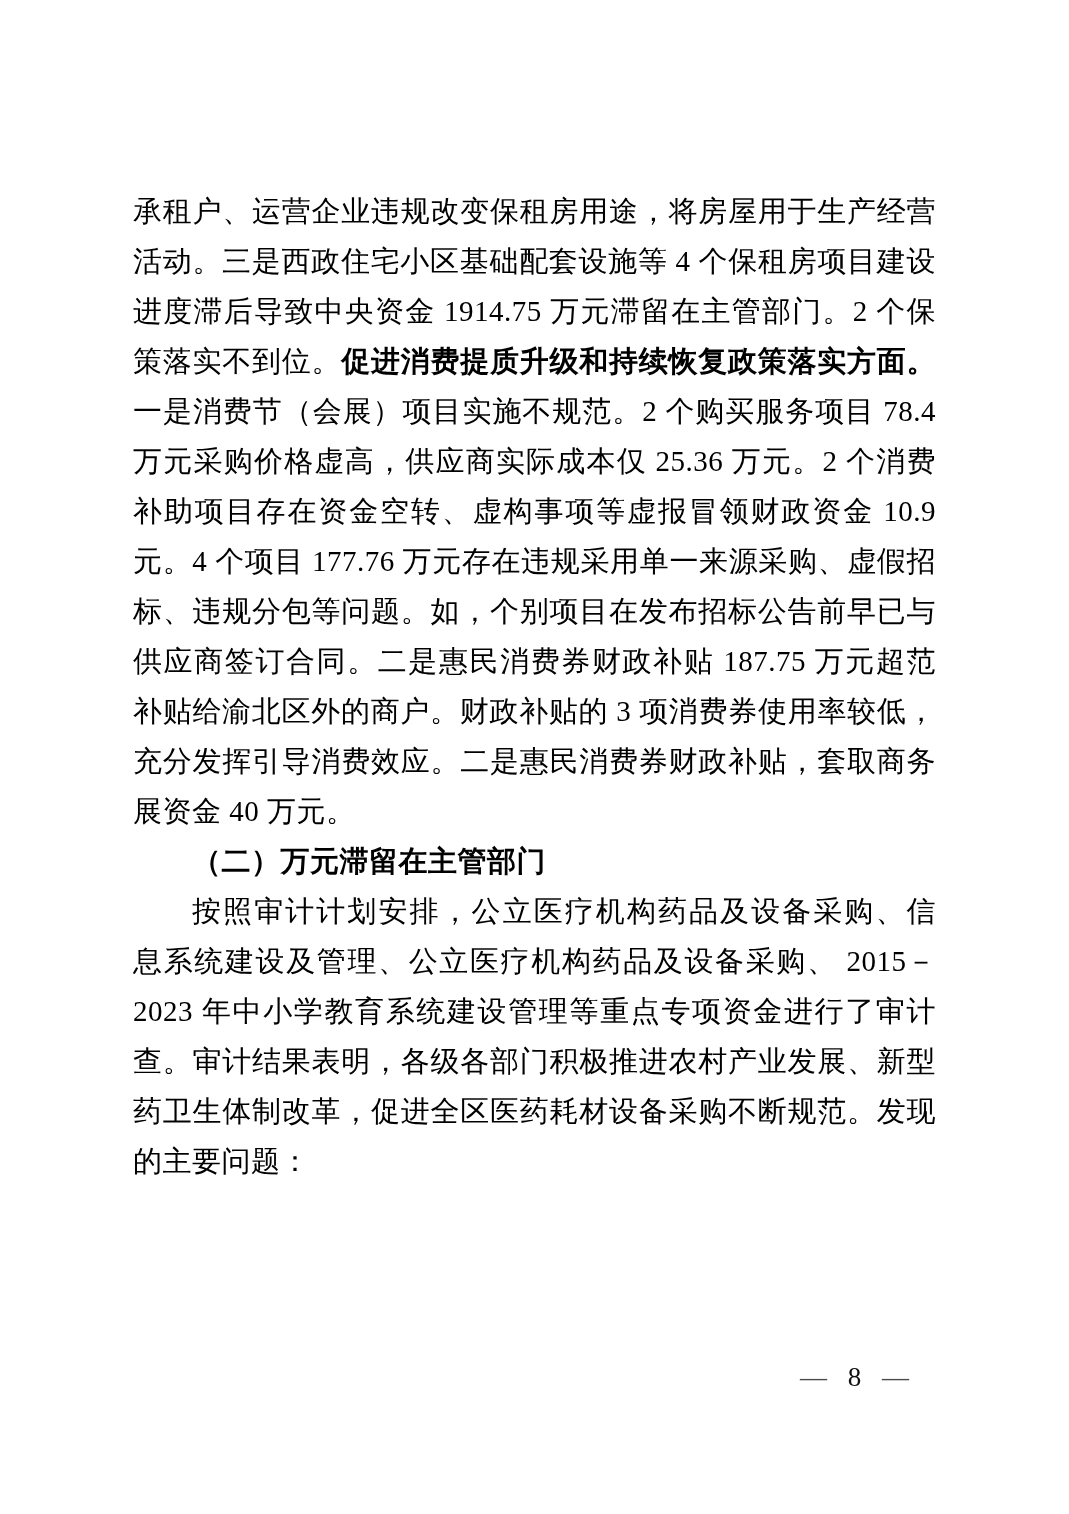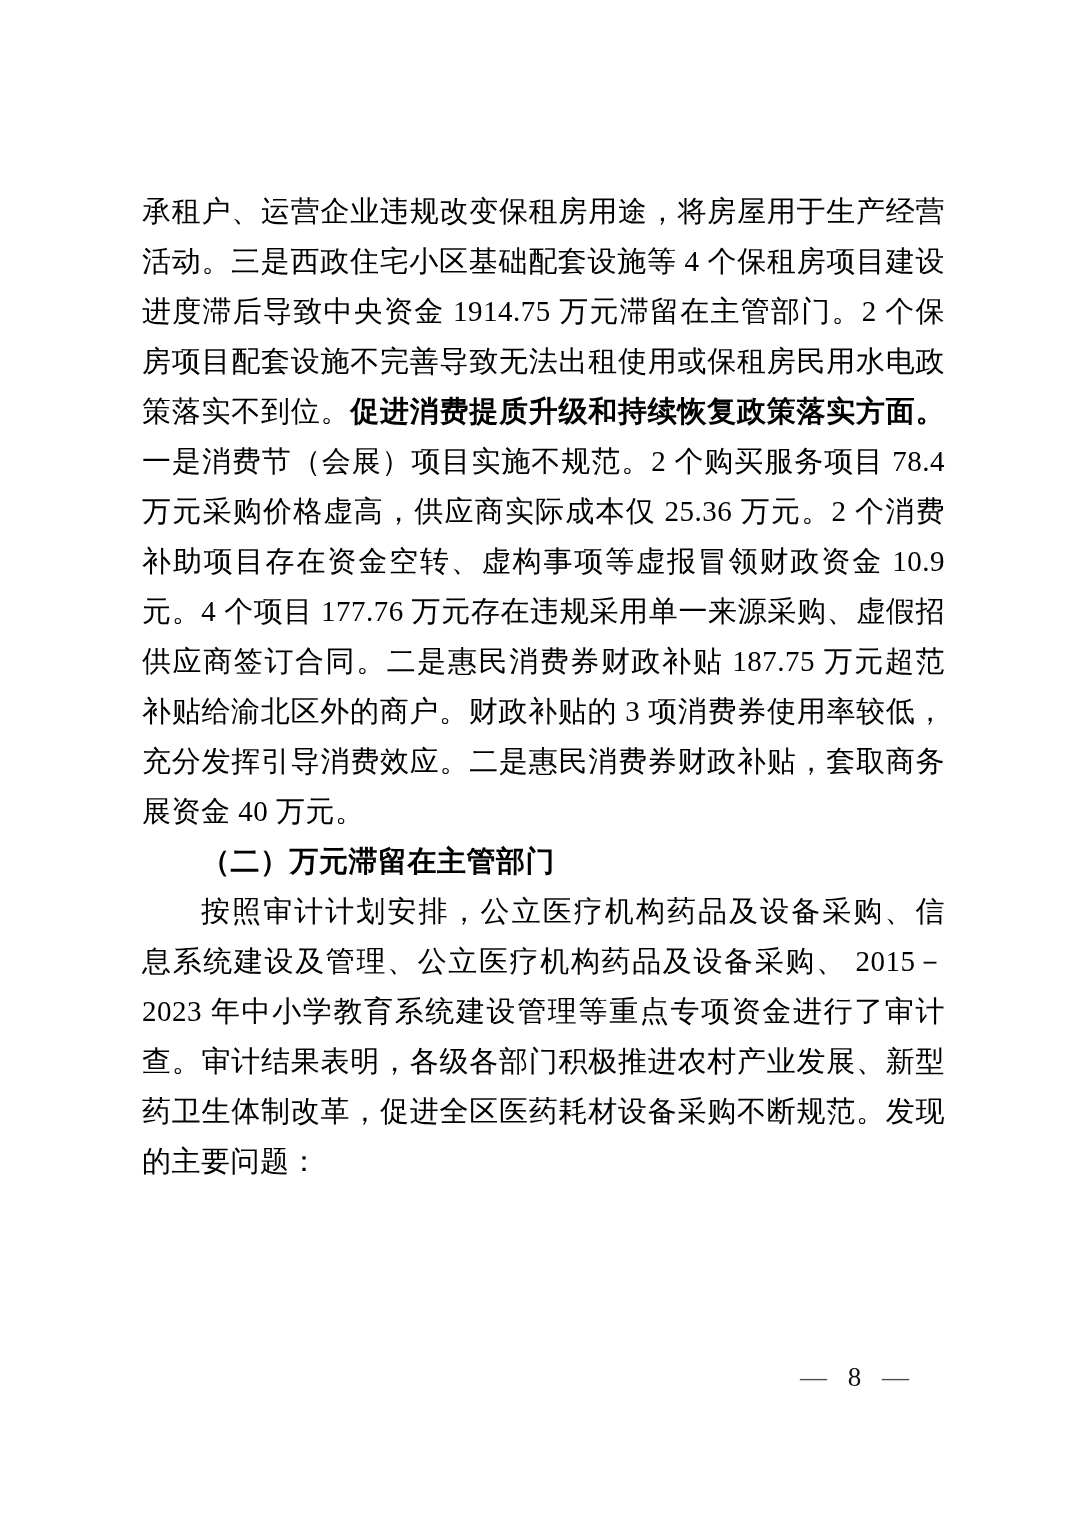--- a/index.html
+++ b/index.html
@@ -12,21 +12,21 @@
     width: 1069px;
     height: 1514px;
     margin: 0 auto;
     background: #ffffff;
     color: #000000;
     font-family: "Liberation Serif", "DejaVu Serif", serif;
     overflow: hidden;
   }
   .text-block {
     position: absolute;
-    left: 142px;
+    left: 133px;
     top: 186px;
     width: 803px;
     font-family: Liberation Serif, serif;
   }
   .line {
     height: 50px;
     line-height: 50px;
     font-size: 29px;
     overflow: hidden;
     letter-spacing: 0.5px;
@@ -63,26 +63,26 @@
 </style>
 </head>
 <body>
 
 <div class="page">
 
   <main class="text-block">
       <div class="line justify"><span class="seg-normal">承租户、运营企业违规改变保租房用途，将房屋用于生产经营</span></div>
       <div class="line justify"><span class="seg-normal">活动。三是西政住宅小区基础配套设施等 4 个保租房项目建设</span></div>
       <div class="line justify"><span class="seg-normal">进度滞后导致中央资金 1914.75 万元滞留在主管部门。2 个保租</span></div>
-      <div class="line justify"><span class="seg-normal">房项目配套设施不完善导致无法出租使用或保租房民用水电政</span></div>
       <div class="line justify"><span class="seg-normal">策落实不到位。</span><span class="seg-bold">促进消费提质升级和持续恢复政策落实方面。</span></div>
       <div class="line justify"><span class="seg-normal">一是消费节（会展）项目实施不规范。2 个购买服务项目 78.4</span></div>
       <div class="line justify"><span class="seg-normal">万元采购价格虚高，供应商实际成本仅 25.36 万元。2 个消费节</span></div>
       <div class="line justify"><span class="seg-normal">补助项目存在资金空转、虚构事项等虚报冒领财政资金 10.9 万</span></div>
       <div class="line justify"><span class="seg-normal">元。4 个项目 177.76 万元存在违规采用单一来源采购、虚假招</span></div>
+      <div class="line justify"><span class="seg-normal">标、违规分包等问题。如，个别项目在发布招标公告前早已与</span></div>
       <div class="line justify"><span class="seg-normal">供应商签订合同。二是惠民消费券财政补贴 187.75 万元超范围</span></div>
       <div class="line justify"><span class="seg-normal">补贴给渝北区外的商户。财政补贴的 3 项消费券使用率较低，</span></div>
       <div class="line justify"><span class="seg-normal">充分发挥引导消费效应。二是惠民消费券财政补贴，套取商务发</span></div>
       <div class="line"><span class="seg-normal">展资金 40 万元。</span></div>
       <div class="line indent"><span class="seg-bold">（二）万元滞留在主管部门</span></div>
       <div class="line justify indent"><span class="seg-normal">按照审计计划安排，公立医疗机构药品及设备采购、信</span></div>
       <div class="line justify"><span class="seg-normal">息系统建设及管理、公立医疗机构药品及设备采购、 2015－</span></div>
       <div class="line justify"><span class="seg-normal">2023 年中小学教育系统建设管理等重点专项资金进行了审计调</span></div>
       <div class="line justify"><span class="seg-normal">查。审计结果表明，各级各部门积极推进农村产业发展、新型</span></div>
       <div class="line justify"><span class="seg-normal">药卫生体制改革，促进全区医药耗材设备采购不断规范。发现</span></div>

